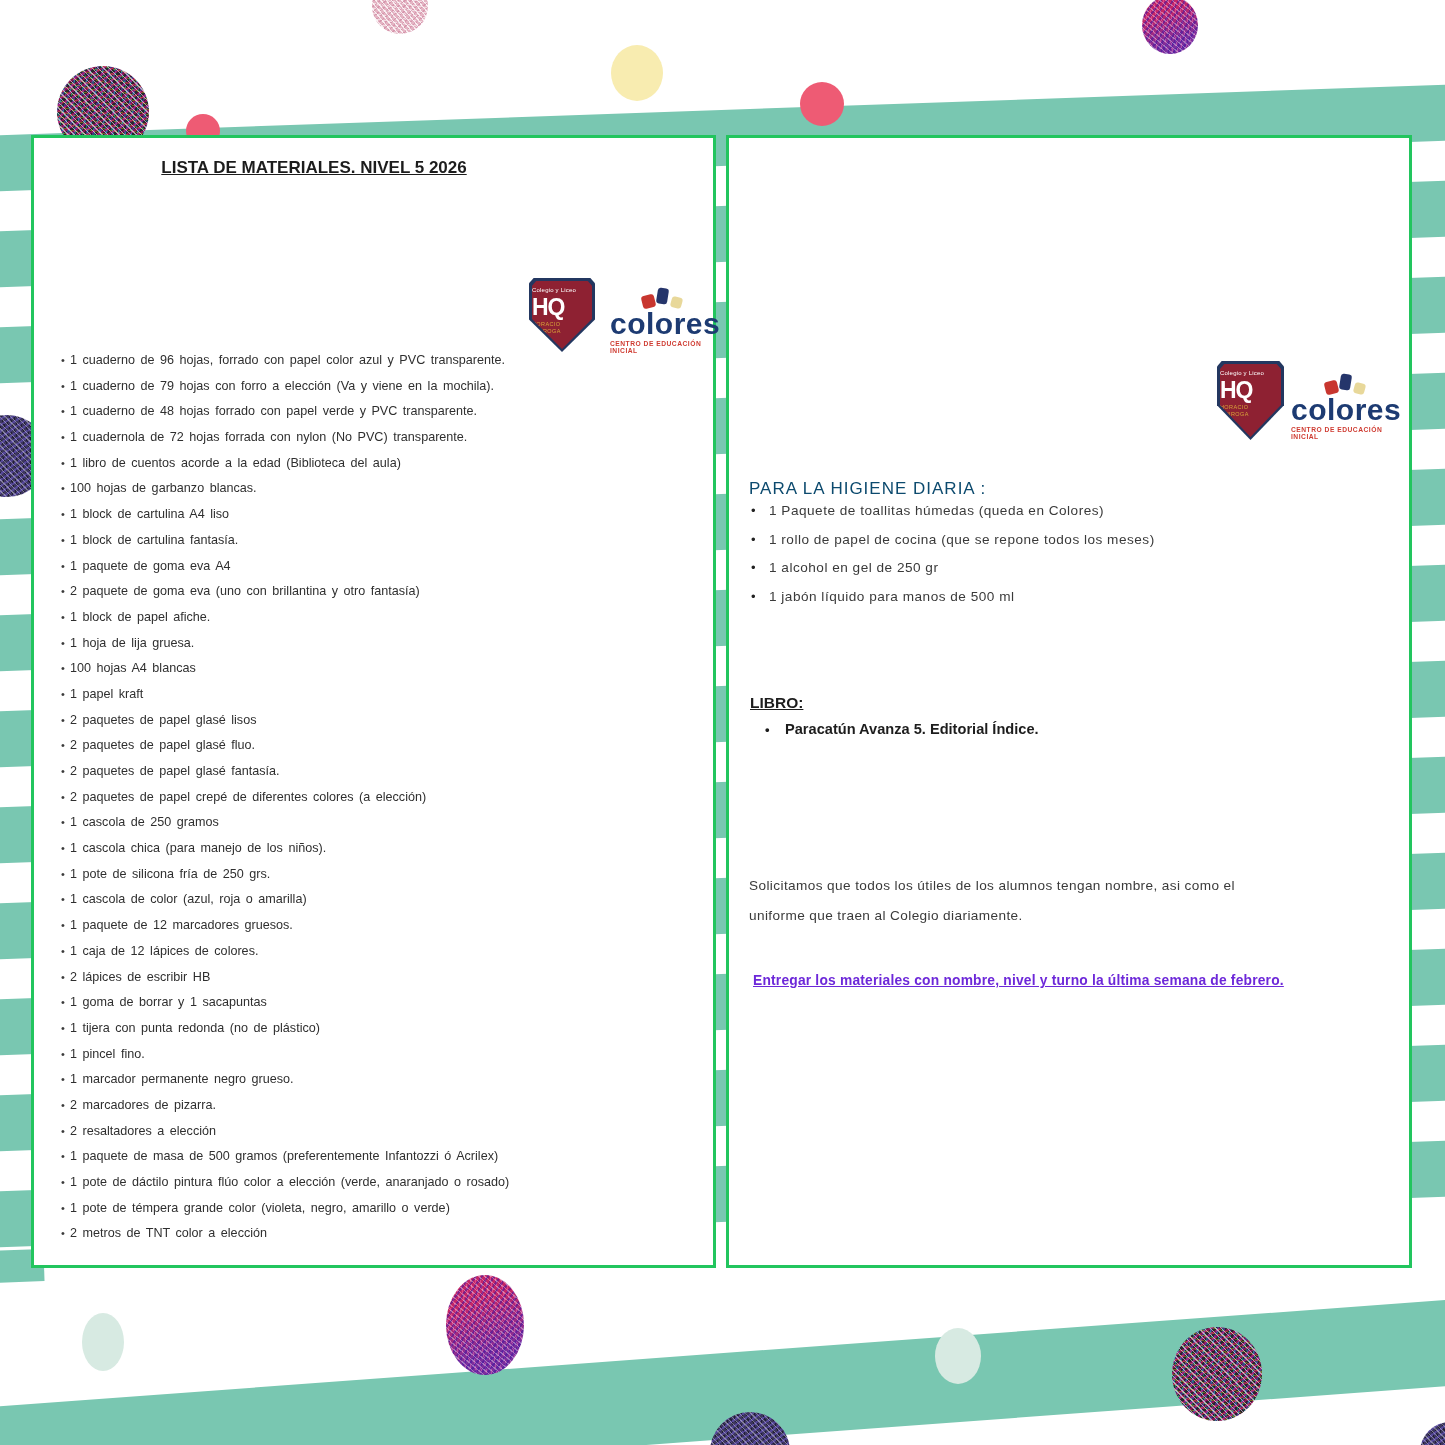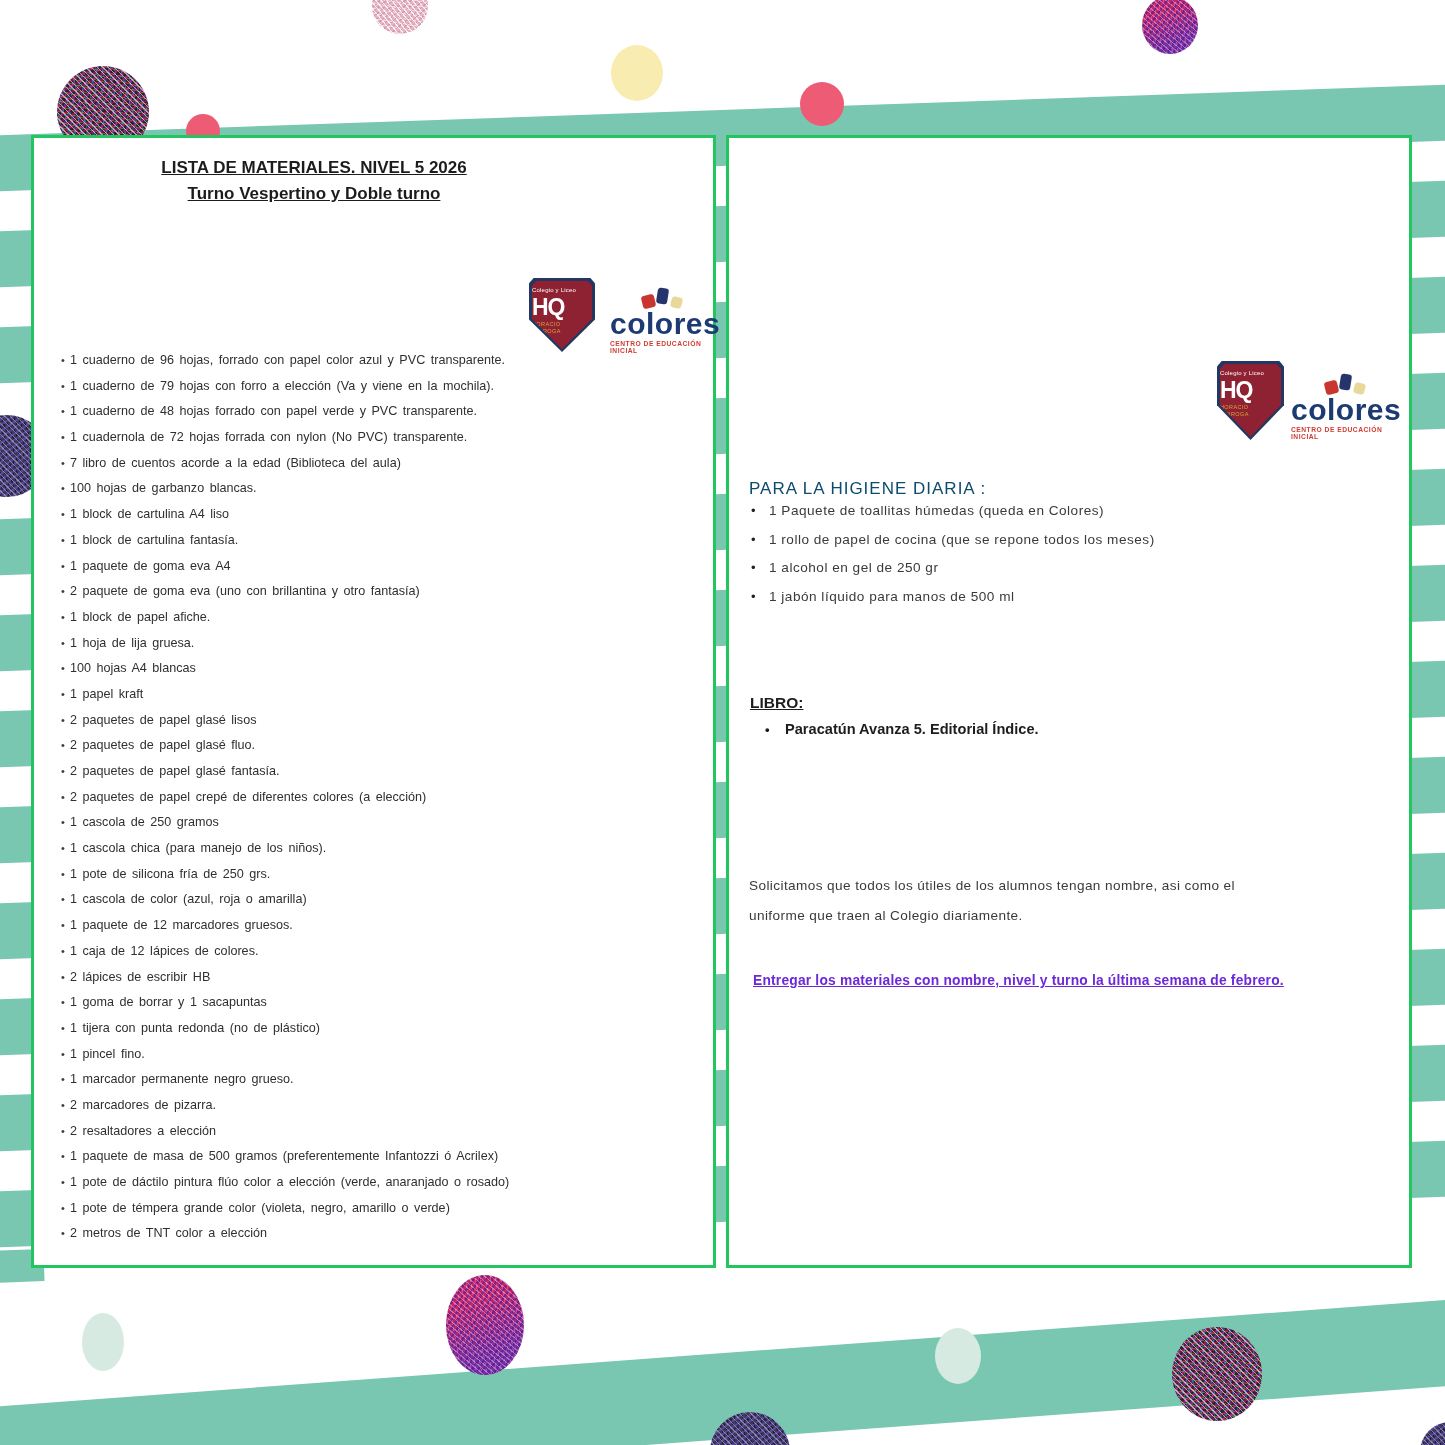--- a/index.html
+++ b/index.html
@@ -139,21 +139,20 @@
   <div class="dot solid-mint dot-front" style="left:82px;top:1313px;width:42px;height:58px"></div>
   <div class="dot glitter-magenta dot-front" style="left:446px;top:1275px;width:78px;height:100px"></div>
   <div class="dot solid-mint dot-front" style="left:935px;top:1328px;width:46px;height:56px"></div>
   <div class="dot glitter-multi dot-front" style="left:1172px;top:1327px;width:90px;height:94px"></div>
   <div class="dot glitter-darkpurple dot-front" style="left:710px;top:1412px;width:80px;height:80px"></div>
   <div class="dot glitter-darkpurple dot-front" style="left:1420px;top:1422px;width:60px;height:60px"></div>
 
   <div class="page page-left">
     <div class="lp-titles">
       <div class="lp-title">LISTA DE MATERIALES. NIVEL 5 2026</div>
-      <div class="lp-title">Turno Vespertino y Doble turno</div>
     </div>
 
     <div class="shield" style="left:495px;top:140px;width:66px;height:74px">
       <div class="sh-out"></div>
       <div class="sh-in">
         <div class="sh-top">Colegio y Liceo</div>
         <div class="sh-hq">HQ</div>
         <div class="sh-b1">HORACIO</div>
         <div class="sh-b2">QUIROGA</div>
       </div>
@@ -186,21 +185,21 @@
           <span class="txt">1 cuaderno de 48 hojas forrado con papel verde y PVC transparente.</span>
         </li>
 
         <li class="mat-item">
           <span class="blt">•</span>
           <span class="txt">1 cuadernola de 72 hojas forrada con nylon (No PVC) transparente.</span>
         </li>
 
         <li class="mat-item">
           <span class="blt">•</span>
-          <span class="txt">7 libro de cuentos acorde a la edad (Biblioteca del aula)</span>
+          <span class="txt">1 libro de cuentos acorde a la edad (Biblioteca del aula)</span>
         </li>
 
         <li class="mat-item">
           <span class="blt">•</span>
           <span class="txt">100 hojas de garbanzo blancas.</span>
         </li>
 
         <li class="mat-item">
           <span class="blt">•</span>
           <span class="txt">1 block de cartulina A4 liso</span>

